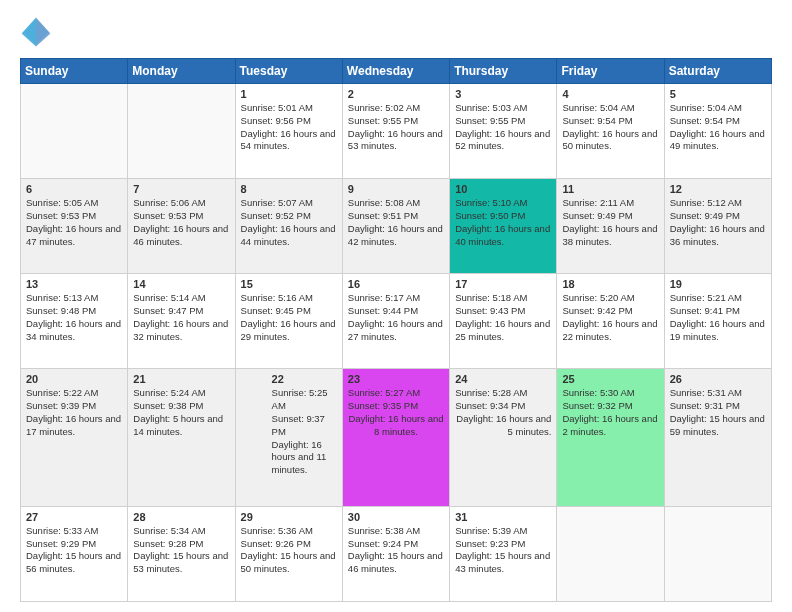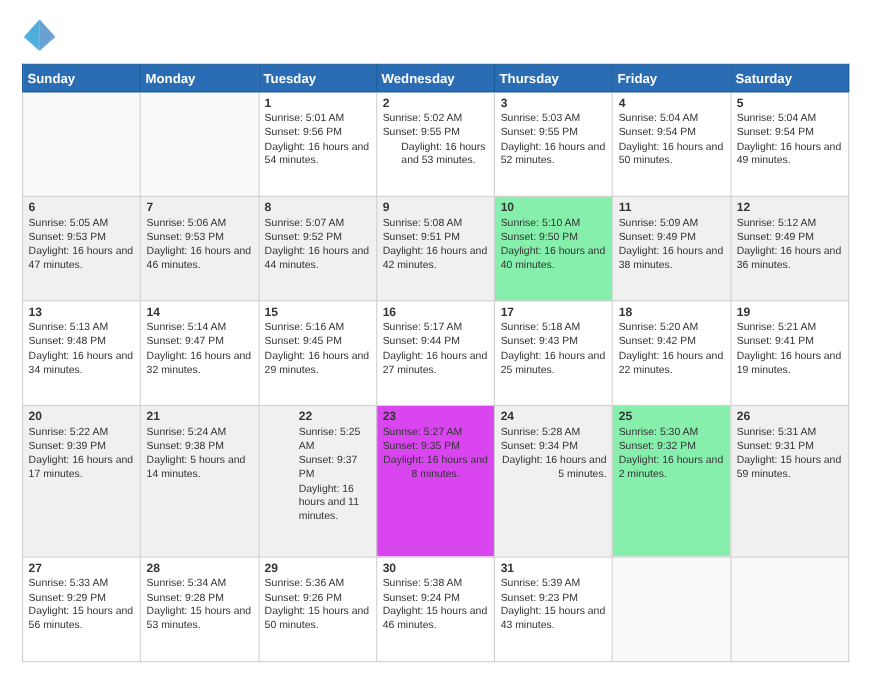--- a/index.html
+++ b/index.html
@@ -143,21 +143,21 @@
           <td>
             <span class="day-num">1</span>
             <div style="line-height: 1.35;">Sunrise: 5:01 AM</div>
             <div style="line-height: 1.35;">Sunset: 9:56 PM</div>
             <div style="line-height: 1.35;">Daylight: 16 hours and 54 minutes.</div>
           </td>
           <td>
             <span class="day-num">2</span>
             <div style="line-height: 1.35;">Sunrise: 5:02 AM</div>
             <div style="line-height: 1.35;">Sunset: 9:55 PM</div>
-            <div style="line-height: 1.35; margin-left: 17px;">Daylight: 16 hours and 53 minutes.</div>
+            <div style="line-height: 1.35;">Daylight: 16 hours and 53 minutes.</div>
           </td>
           <td>
             <span class="day-num">3</span>
             <div style="line-height: 1.35;">Sunrise: 5:03 AM</div>
             <div style="line-height: 1.35;">Sunset: 9:55 PM</div>
             <div style="line-height: 1.35;">Daylight: 16 hours and 52 minutes.</div>
           </td>
           <td>
             <span class="day-num">4</span>
             <div style="line-height: 1.35;">Sunrise: 5:04 AM</div>
@@ -189,29 +189,29 @@
             <div style="line-height: 1.35;">Sunrise: 5:07 AM</div>
             <div style="line-height: 1.35;">Sunset: 9:52 PM</div>
             <div style="line-height: 1.35;">Daylight: 16 hours and 44 minutes.</div>
           </td>
           <td style="background: rgb(240, 240, 240);">
             <span class="day-num">9</span>
             <div style="line-height: 1.35;">Sunrise: 5:08 AM</div>
             <div style="line-height: 1.35;">Sunset: 9:51 PM</div>
             <div style="line-height: 1.35;">Daylight: 16 hours and 42 minutes.</div>
           </td>
-          <td style="background: #86efac;">
+          <td style="background: #14b8a6;">
             <span class="day-num">10</span>
             <div style="line-height: 1.35;">Sunrise: 5:10 AM</div>
             <div style="line-height: 1.35;">Sunset: 9:50 PM</div>
             <div style="line-height: 1.35;">Daylight: 16 hours and 40 minutes.</div>
           </td>
           <td style="background: rgb(240, 240, 240);">
             <span class="day-num">11</span>
-            <div style="line-height: 1.35;">Sunrise: 5:09 AM</div>
+            <div style="line-height: 1.35;">Sunrise: 2:11 AM</div>
             <div style="line-height: 1.35;">Sunset: 9:49 PM</div>
             <div style="line-height: 1.35;">Daylight: 16 hours and 38 minutes.</div>
           </td>
           <td style="background: rgb(240, 240, 240);">
             <span class="day-num">12</span>
             <div style="line-height: 1.35;">Sunrise: 5:12 AM</div>
             <div style="line-height: 1.35;">Sunset: 9:49 PM</div>
             <div style="line-height: 1.35;">Daylight: 16 hours and 36 minutes.</div>
           </td>
         </tr>

